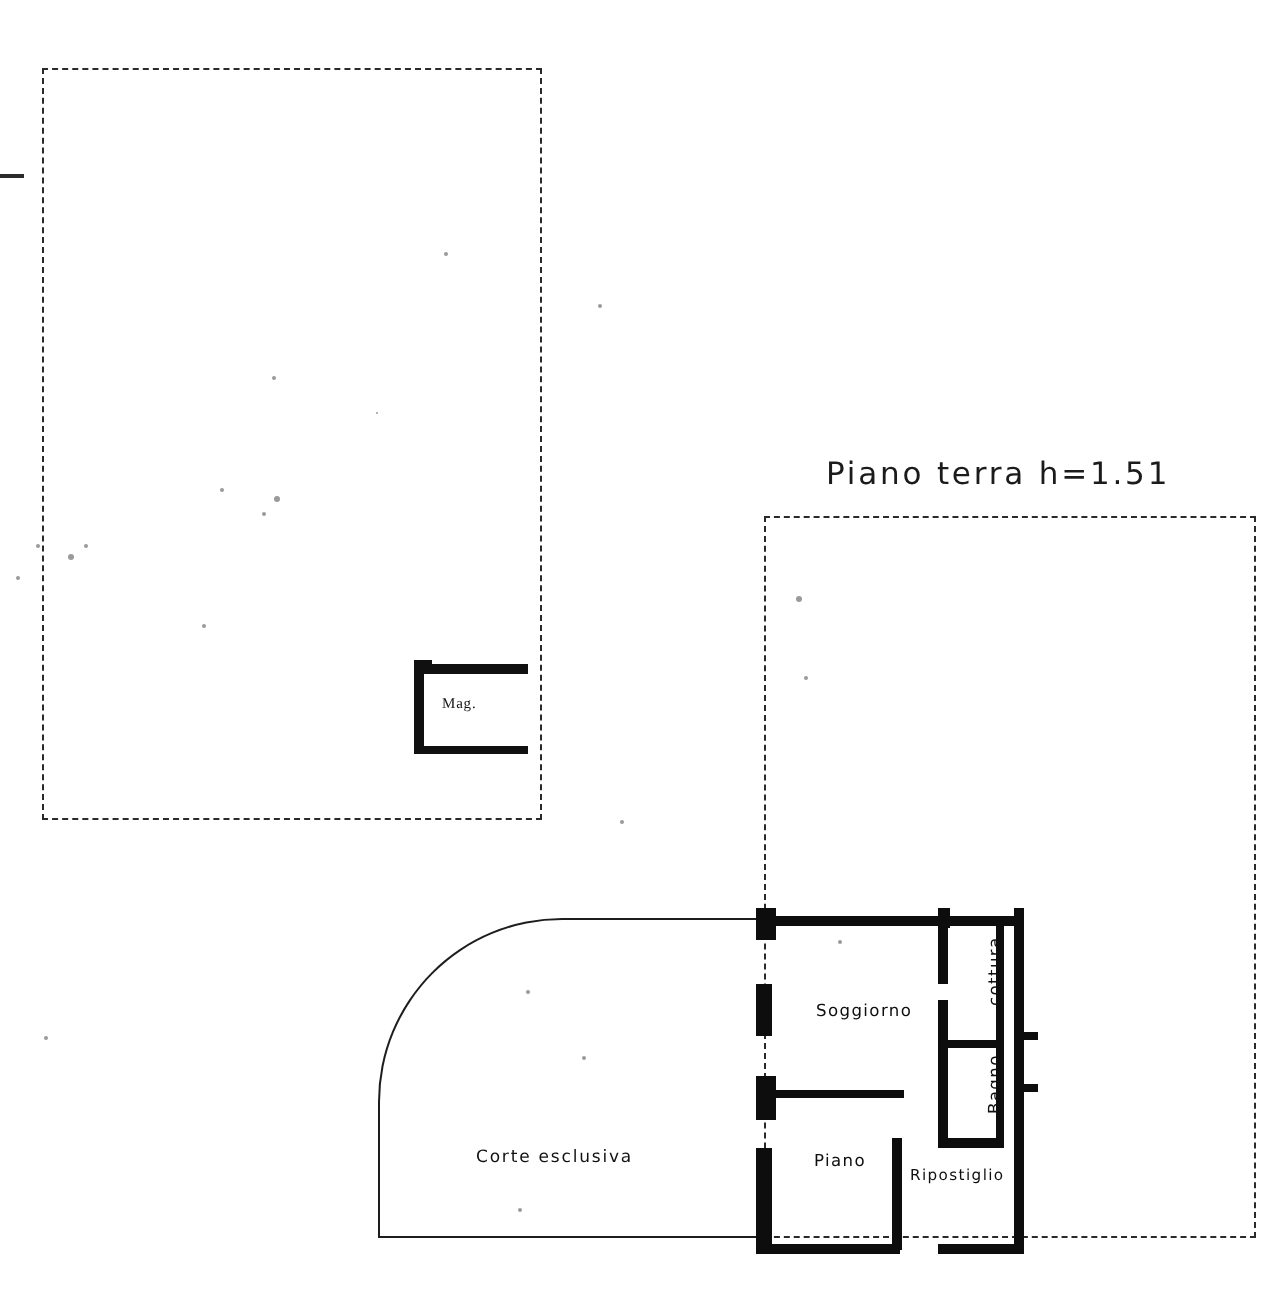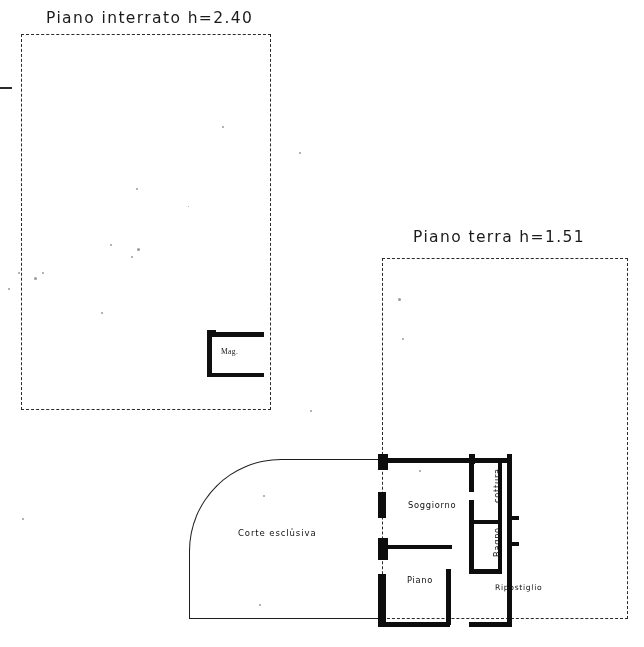--- a/index.html
+++ b/index.html
@@ -83,21 +83,21 @@
     left: 189px; top: 459px;
     width: 196px; height: 160px;
     border: 1.3px solid #1d1d1d;
     border-right: none;
     border-top-left-radius: 92px;
     box-sizing: border-box;
     background: transparent;
   }
   #courtyard-label {
     position: absolute;
-    left: 238px; top: 528px;
+    left: 238px; top: 574px;
     font-size: 8.5px;
     letter-spacing: 0.9px;
     color: #111;
     white-space: nowrap;
     text-align: right;
   }
 
   
   #apartment { position: absolute; left: 374px; top: 452px; width: 145px; height: 176px; }
 
@@ -143,37 +143,36 @@
     letter-spacing: 0.7px;
     color: #0f0f0f;
     white-space: nowrap;
   }
   .room-label.vertical {
     transform: rotate(-90deg);
     transform-origin: left top;
   }
   #label-soggiorno  { left: 408px; top: 500px; }
   #label-camera     { left: 407px; top: 575px; }
-  #label-ripostiglio{ left: 455px; top: 583px; font-size: 7.6px; margin-left: 40px; }
+  #label-ripostiglio{ left: 455px; top: 583px; font-size: 7.6px; }
   #label-cottura    { left: 492px; top: 503px; }
   #label-bagno      { left: 492px; top: 557px; }
 
   
   .speck {
     position: absolute;
     background: #9a9a9a;
     border-radius: 50%;
   }
 </style>
 </head>
 <body>
 
 <div id="plan">
 
-  <div id="title-basement" class="plan-title">Piano interrato  h=2.40</div>
 
   <div id="lot-basement" class="lot"></div>
 
   <div id="left-edge-tick"></div>
 
   <div id="mag-room">
     <div id="mag-wall-top" class="wall"></div>
     <div id="mag-wall-bottom" class="wall"></div>
     <div id="mag-wall-left" class="wall"></div>
     <div id="mag-jamb-top" class="wall"></div>

